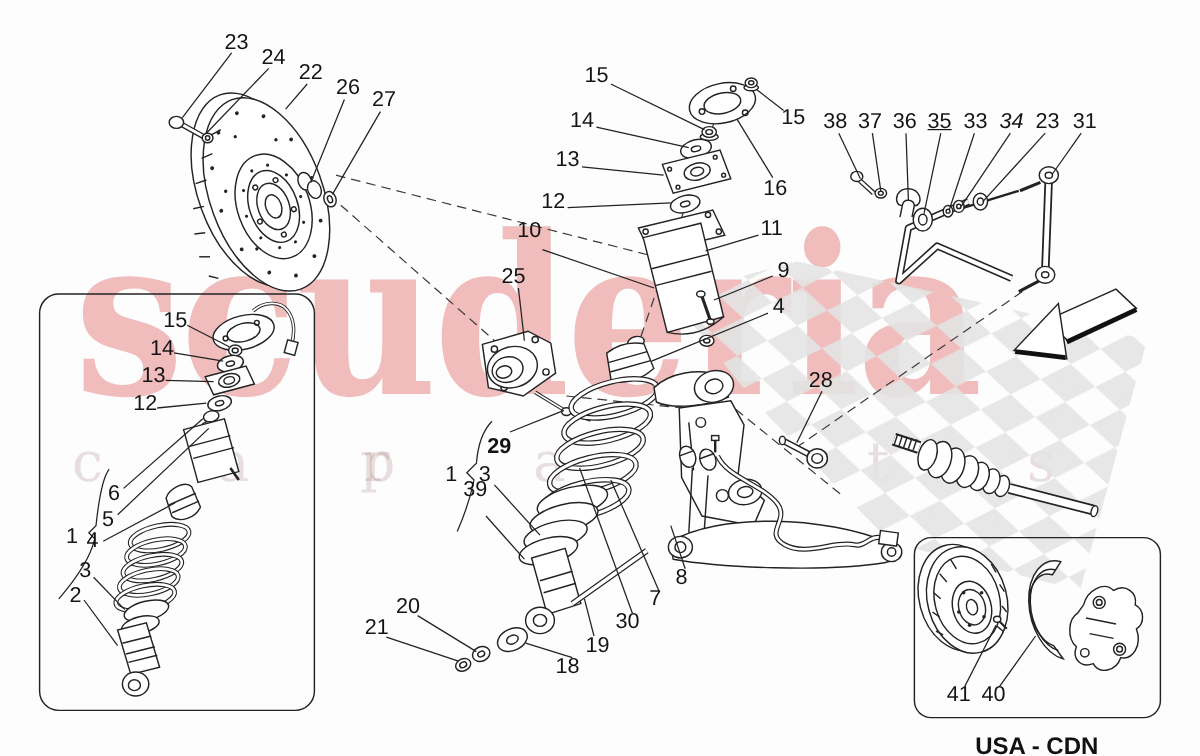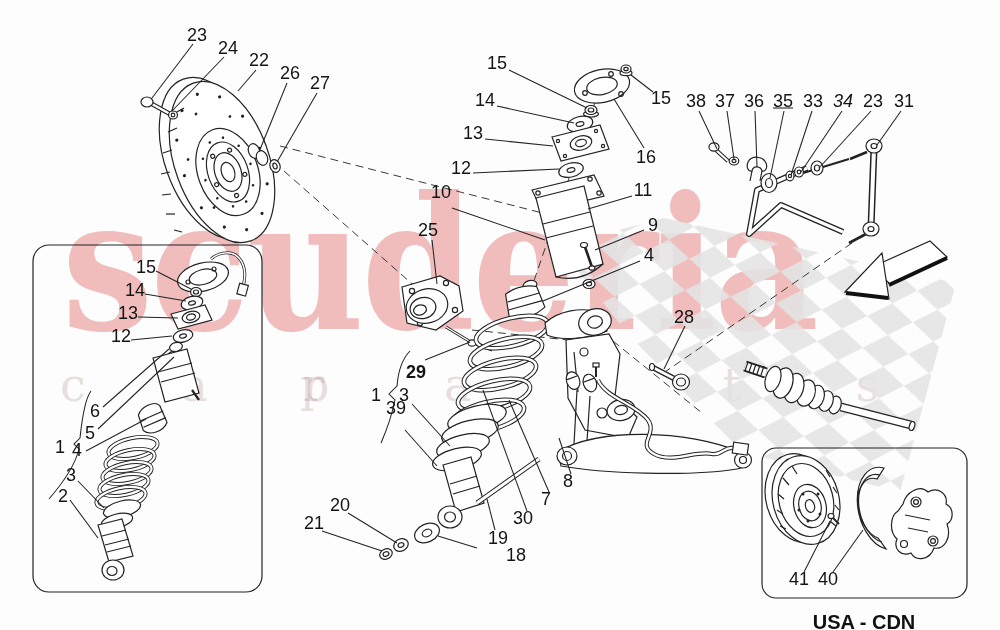--- a/index.html
+++ b/index.html
@@ -499,21 +499,21 @@
       <div class="co" style="left: 813px; top: 101px;">33</div>
       <div class="co" style="left: 843px; top: 101px; font-style: italic;">34</div>
       <div class="co" style="left: 873px; top: 101px;">23</div>
       <div class="co" style="left: 904px; top: 101px;">31</div>
       <div class="co" style="left: 416px; top: 372px; font-weight: bold;">29</div>
       <div class="co" style="left: 376px; top: 395px;">1</div>
       <div class="co" style="left: 404px; top: 395px;">3</div>
       <div class="co" style="left: 396px; top: 408px;">39</div>
       <div class="co" style="left: 314px; top: 523px;">21</div>
       <div class="co" style="left: 340px; top: 505px;">20</div>
-      <div class="co" style="left: 473px; top: 555px; margin-left: 43px;">18</div>
+      <div class="co" style="left: 473px; top: 555px;">18</div>
       <div class="co" style="left: 498px; top: 538px;">19</div>
       <div class="co" style="left: 523px; top: 518px;">30</div>
       <div class="co" style="left: 546px; top: 499px;">7</div>
       <div class="co" style="left: 568px; top: 481px;">8</div>
       <div class="co" style="left: 684px; top: 317px;">28</div>
       <div class="co" style="left: 799px; top: 579px;">41</div>
       <div class="co" style="left: 828px; top: 579px;">40</div>
       <div class="co" style="left: 146px; top: 267px;">15</div>
       <div class="co" style="left: 135px; top: 290px;">14</div>
       <div class="co" style="left: 128px; top: 313px;">13</div>

